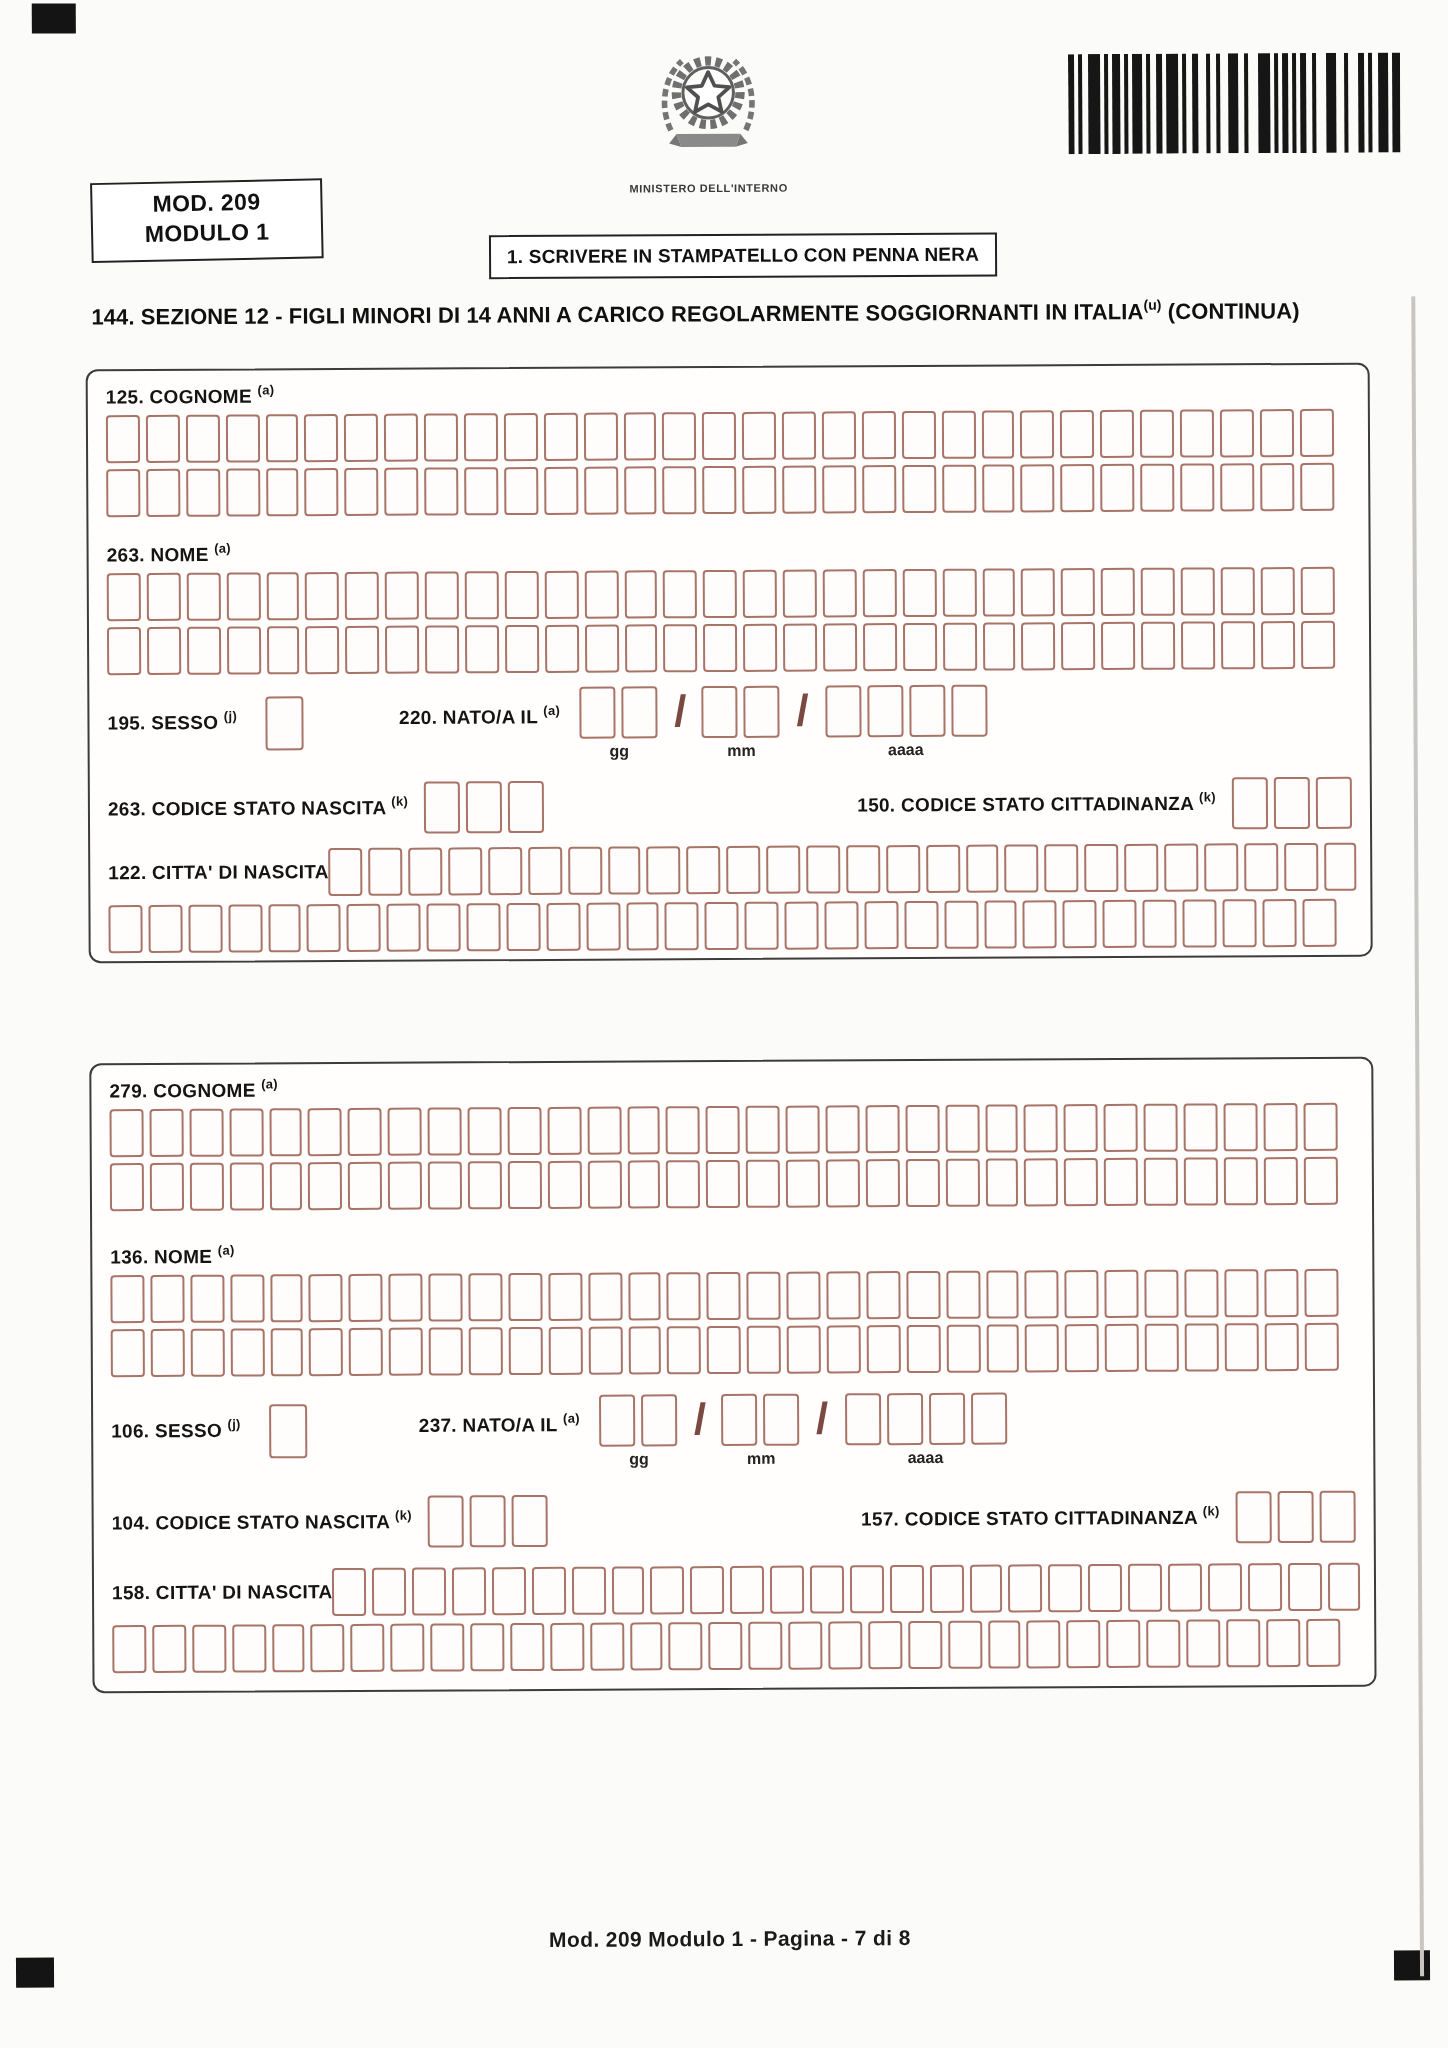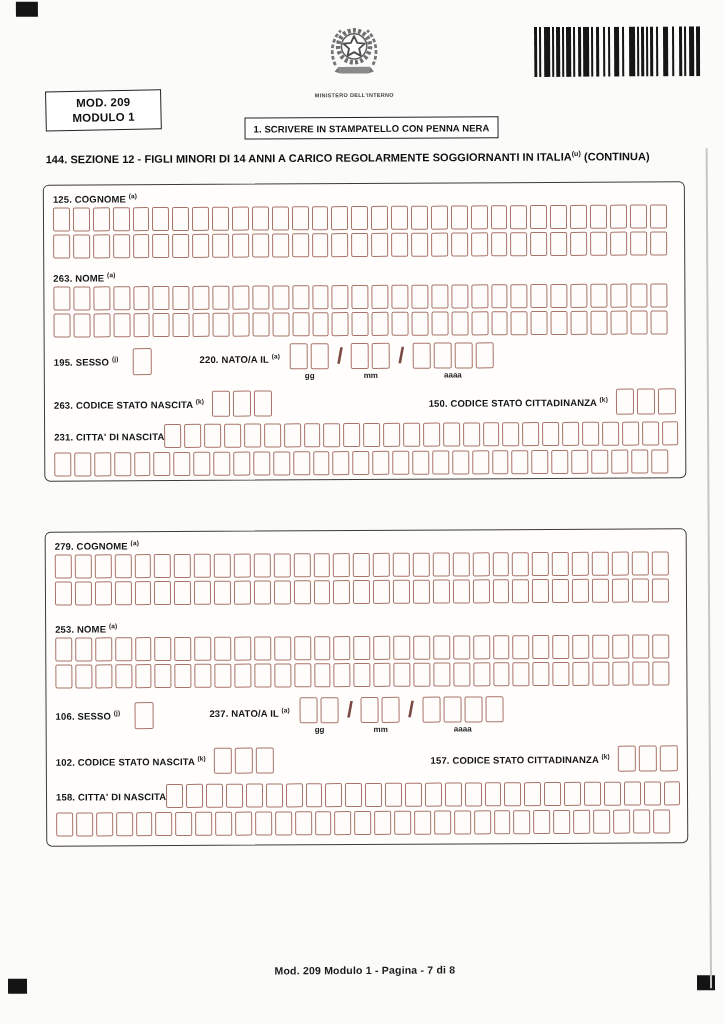--- a/index.html
+++ b/index.html
@@ -350,21 +350,21 @@
         <div class="box-row">
             <div class="cbox"></div>
             <div class="cbox"></div>
             <div class="cbox"></div>
           </div>
       </div>
     </div>
 
     <div class="line-citta">
       <div class="flabel">
-        <span>231.</span> <span>CITTA' DI NASCITA</span>
+        <span>122.</span> <span>CITTA' DI NASCITA</span>
       </div>
       <div class="box-row citta-row1">
           <div class="cbox"></div>
           <div class="cbox"></div>
           <div class="cbox"></div>
           <div class="cbox"></div>
           <div class="cbox"></div>
           <div class="cbox"></div>
           <div class="cbox"></div>
           <div class="cbox"></div>
@@ -491,21 +491,21 @@
           <div class="cbox"></div>
           <div class="cbox"></div>
           <div class="cbox"></div>
           <div class="cbox"></div>
           <div class="cbox"></div>
         </div>
     </div>
 
     <div class="field-name">
       <div class="flabel">
-        <span>253.</span> <span>NOME</span> <sup>(a)</sup>
+        <span>136.</span> <span>NOME</span> <sup>(a)</sup>
       </div>
       <div class="box-row">
           <div class="cbox"></div>
           <div class="cbox"></div>
           <div class="cbox"></div>
           <div class="cbox"></div>
           <div class="cbox"></div>
           <div class="cbox"></div>
           <div class="cbox"></div>
           <div class="cbox"></div>
@@ -602,21 +602,21 @@
                 <div class="cbox"></div>
               </div>
             <div class="dsub">aaaa</div>
           </div>
         </div>
       </div>
     </div>
 
     <div class="line-codice">
       <div class="flabel">
-        <span>102.</span> <span>CODICE STATO NASCITA</span> <sup>(k)</sup>
+        <span>104.</span> <span>CODICE STATO NASCITA</span> <sup>(k)</sup>
       </div>
       <div class="box-row">
           <div class="cbox"></div>
           <div class="cbox"></div>
           <div class="cbox"></div>
         </div>
       <div class="codice-right">
         <div class="flabel">
           <span>157.</span> <span>CODICE STATO CITTADINANZA</span> <sup>(k)</sup>
         </div>

